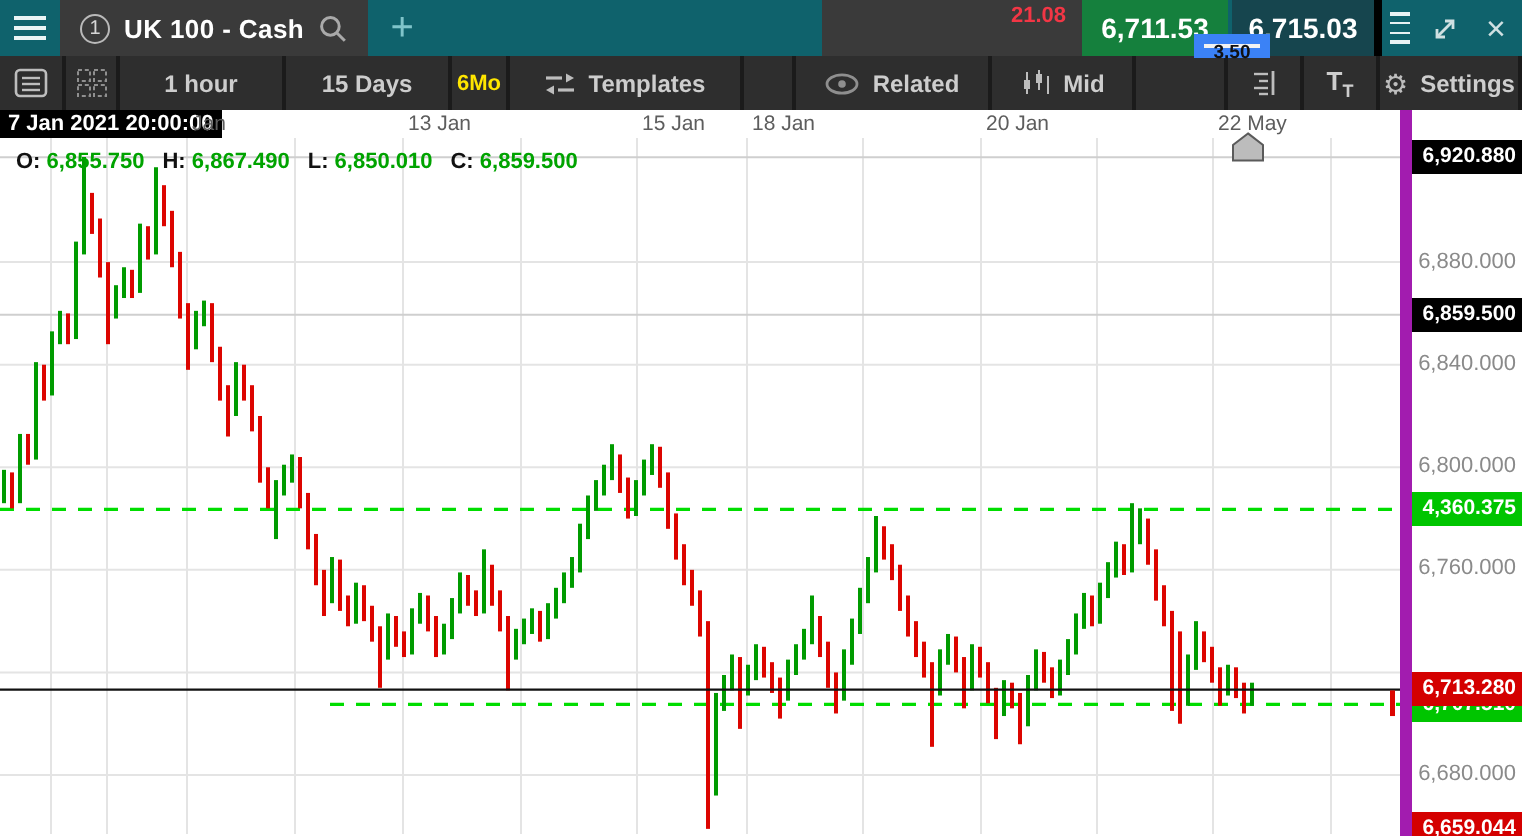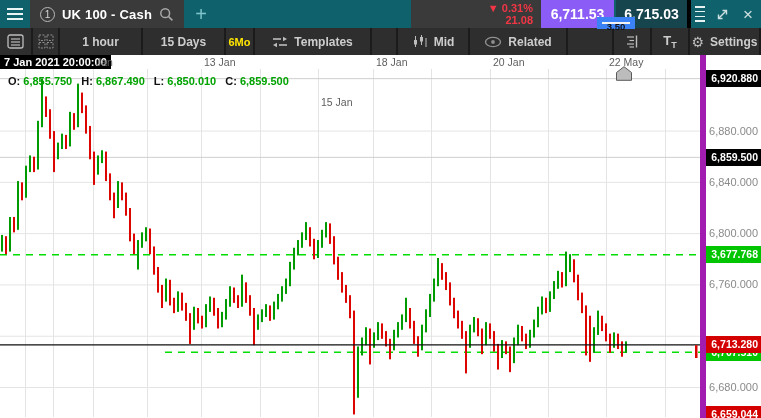--- a/index.html
+++ b/index.html
@@ -17,21 +17,21 @@
                color:#d6d6d6; font-size:10px; display:flex; align-items:center; justify-content:center; }
   .tab-title { color:#fff; font-weight:700; font-size:13px; letter-spacing:.2px; }
   .plus-btn { width:34px; display:flex; align-items:center; justify-content:center;
               color:#7fc4ca; font-size:20px; font-weight:400; cursor:pointer; }
   .top-spacer { flex:1; }
   .top-right { display:flex; align-items:stretch; position:relative; }
   .change-block { background:#3a3a3a; width:130px; text-align:right; padding:2px 8px 0 0;
                   font-size:11px; line-height:12px; font-weight:700; }
   .price-box { width:73px; display:flex; align-items:center; justify-content:center;
                color:#fff; font-weight:700; font-size:14px; cursor:pointer; }
-  .sell-box { background:#8b5cf6; }
+  .sell-box { background:#15803d; }
   .buy-box  { background:#16454e; width:71px; margin-left:2px; }
   .spread-box { position:absolute; left:186px; top:17px; width:38px; height:12px; z-index:3;
                 background:#f2f2f2; border:5px solid #3b82f6; color:#111; font-size:9.5px;
                 font-weight:700; text-align:center; line-height:10px; }
   .black-div { width:4px; background:#000; }
   .tb-icon { width:26px; display:flex; align-items:center; justify-content:center; cursor:pointer; }
   .lines-icon-g { width:10px; height:16px; display:flex; flex-direction:column; justify-content:space-between; }
   .lines-icon-g i { height:1.5px; background:#e8f2f3; display:block; }
   .close-glyph { color:#cfe0e2; font-size:17px; line-height:1; }
 
@@ -90,21 +90,20 @@
             <circle cx="6.2" cy="6.2" r="4.4" fill="none" stroke="#a9a9a9" stroke-width="1.5"></circle>
             <line x1="9.6" y1="9.6" x2="13.4" y2="13.4" stroke="#a9a9a9" stroke-width="1.5"></line>
           </svg>
       </span>
     </div>
     <div class="plus-btn">+</div>
     <div class="top-spacer"></div>
 
     <div class="top-right">
       <div class="change-block" style="color:#f23645;">
-        <div>▼ 0.31%</div>
         <div>21.08</div>
       </div>
       <div class="price-box sell-box">6,711.53</div>
       <div class="price-box buy-box">6,715.03</div>
       <div class="spread-box">3.50</div>
       <div class="black-div"></div>
       <div class="tb-icon" style="width:18px;">
         <span class="lines-icon-g">
             <i></i>
             <i></i>
@@ -152,36 +151,36 @@
     <div class="tbtn w101">
       <svg width="16" height="14" viewBox="0 0 16 14">
           <line x1="1" y1="4" x2="9" y2="4" stroke="#bdbdbd" stroke-width="1.6"></line>
           <polygon points="11,1.8 15,4 11,6.2" fill="#bdbdbd"></polygon>
           <line x1="7" y1="10" x2="15" y2="10" stroke="#bdbdbd" stroke-width="1.6"></line>
           <polygon points="5,7.8 1,10 5,12.2" fill="#bdbdbd"></polygon>
         </svg>
       <span>Templates</span>
     </div>
     <div class="tbtn w26"></div>
+    <div class="tbtn w98">
+      <svg width="18" height="12" viewBox="0 0 18 12">
+          <ellipse cx="9" cy="6" rx="7.5" ry="4.6" fill="none" stroke="#8f8f8f" stroke-width="1.4"></ellipse>
+          <circle cx="9" cy="6" r="1.9" fill="#8f8f8f"></circle>
+        </svg>
+      <span>Related</span>
+    </div>
     <div class="tbtn w72">
       <svg width="16" height="15" viewBox="0 0 16 15">
           <line x1="3.5" y1="2" x2="3.5" y2="13" stroke="#bdbdbd" stroke-width="1"></line>
           <rect x="2" y="6" width="3" height="4.5" fill="#bdbdbd"></rect>
           <line x1="9.5" y1="1" x2="9.5" y2="11" stroke="#bdbdbd" stroke-width="1"></line>
           <rect x="8" y="3" width="3" height="4.5" fill="#bdbdbd"></rect>
           <line x1="14" y1="4" x2="14" y2="13" stroke="#bdbdbd" stroke-width="1"></line>
         </svg>
       <span>Mid</span>
-    </div>
-    <div class="tbtn w98">
-      <svg width="18" height="12" viewBox="0 0 18 12">
-          <ellipse cx="9" cy="6" rx="7.5" ry="4.6" fill="none" stroke="#8f8f8f" stroke-width="1.4"></ellipse>
-          <circle cx="9" cy="6" r="1.9" fill="#8f8f8f"></circle>
-        </svg>
-      <span>Related</span>
     </div>
     <div class="tb-flex"></div>
     <div class="tbtn w38">
       <svg width="17" height="15" viewBox="0 0 17 15">
           <line x1="12.5" y1="1.5" x2="12.5" y2="13.5" stroke="#bdbdbd" stroke-width="1.4"></line>
           <line x1="3" y1="3" x2="10" y2="3" stroke="#bdbdbd" stroke-width="1.2"></line>
           <line x1="5.5" y1="6.5" x2="10" y2="6.5" stroke="#bdbdbd" stroke-width="1.2"></line>
           <line x1="3" y1="10" x2="10" y2="10" stroke="#bdbdbd" stroke-width="1.2"></line>
           <line x1="5.5" y1="13" x2="10" y2="13" stroke="#bdbdbd" stroke-width="1.2"></line>
         </svg>
@@ -195,21 +194,21 @@
     </div>
   </nav>
 
   <div class="chart-wrap">
 
     <div class="date-axis">
       <div class="timestamp">7 Jan 2021 20:00:00</div>
 
     <div class="dtick" style="left: 96px;">Jan</div>
         <div class="dtick" style="left: 204px;">13 Jan</div>
-        <div class="dtick" style="left: 321px; margin-top: 40px;">15 Jan</div>
+        <div class="dtick" style="left: 321px;">15 Jan</div>
         <div class="dtick" style="left: 376px;">18 Jan</div>
         <div class="dtick" style="left: 493px;">20 Jan</div>
         <div class="dtick" style="left: 609px;">22 May</div>
       </div>
 
     <div class="ohlc">
       <span class="lab">O:</span> <span class="val">6,855.750</span><span class="lab">H:</span> <span class="val">6,867.490</span><span class="lab">L:</span> <span class="val">6,850.010</span><span class="lab">C:</span> <span class="val">6,859.500</span>
     </div>
 
     <div class="plot">
@@ -405,21 +404,21 @@
         </svg>
     </div>
 
     <div class="price-axis" id="price-axis">
 
     <div class="pbadge black" style="top: 15.1424px;">6,920.880</div>
         <div class="plabel" style="top: 68.5604px;">6,880.000</div>
         <div class="pbadge black" style="top: 93.8464px;">6,859.500</div>
         <div class="plabel" style="top: 119.85px;">6,840.000</div>
         <div class="plabel" style="top: 171.14px;">6,800.000</div>
-        <div class="pbadge green" style="top: 191.195px;">3,677.768</div>
+        <div class="pbadge green" style="top: 191.195px;">4,360.375</div>
         <div class="plabel" style="top: 222.429px;">6,760.000</div>
         <div class="pbadge green" style="top: 288.734px;">6,707.510</div>
         <div class="pbadge red" style="top: 281.336px;">6,713.280</div>
         <div class="plabel" style="top: 325.008px;">6,680.000</div>
         <div class="pbadge red" style="top: 350.879px;">6,659.044</div>
       </div>
   </div>
 </div>
 
 </body></html>

